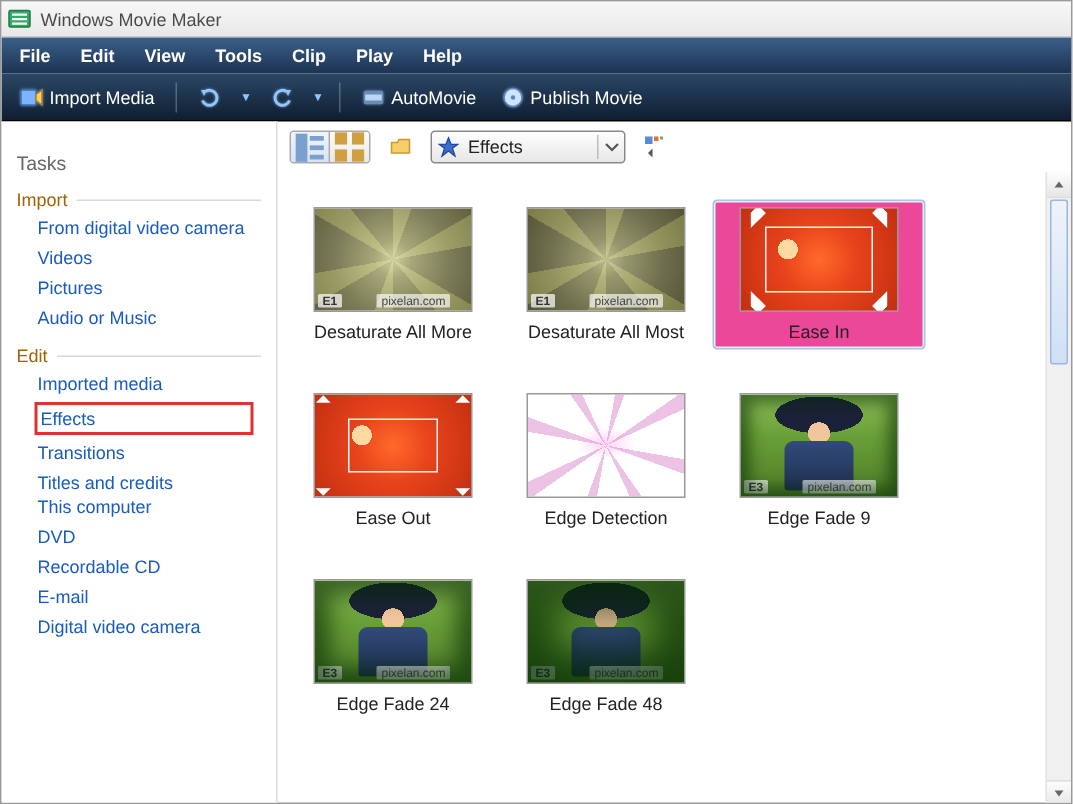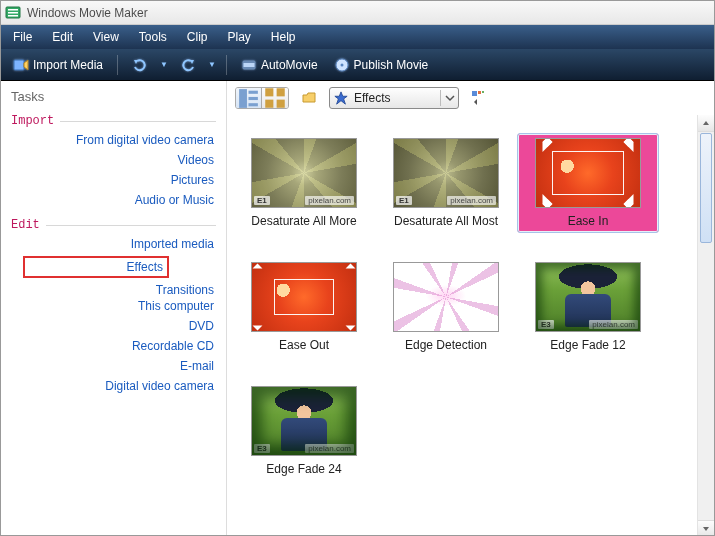--- a/index.html
+++ b/index.html
@@ -30,21 +30,21 @@
   .menubar {
     height: 24px;
     background: linear-gradient(180deg, #3a5f8a 0%, #1d3351 100%);
     display: flex;
     align-items: center;
     padding: 0 12px;
     gap: 20px;
     color: #fff;
     font-size: 12px;
   }
-  .menubar span { cursor: default; }
+  .menubar span { cursor: default; font-weight: bold; }
   .toolbar {
     height: 32px;
     background: linear-gradient(180deg, #2b4766 0%, #0f1e31 100%);
     display: flex;
     align-items: center;
     padding: 0 8px;
     gap: 8px;
     color: #fff;
     font-size: 12px;
     border-bottom: 1px solid #000;
@@ -60,52 +60,50 @@
     width: 1px; height: 20px; background: rgba(255,255,255,0.25);
     margin: 0 2px;
   }
   .toolbar svg { width: 16px; height: 16px; }
   .glow-icon { filter: drop-shadow(0 0 1px rgba(160,200,255,0.6)); }
   .body {
     display: flex;
     height: calc(536px - 24px - 24px - 32px);
   }
   .tasks-pane {
-    width: 226px;
+    width: 184px;
     background: #fff;
     border-right: 1px solid #ddd;
-    padding: 8px 10px;
+    padding: 20px 10px;
     overflow: hidden;
   }
   .tasks-pane .pane-title {
     color: #666;
     font-size: 13px;
     margin-bottom: 10px;
   }
   .group-header {
     display: flex;
     align-items: center;
     gap: 6px;
-    color: #be185d;
+    color: #a16207;
     font-size: 12px;
     margin: 10px 0 4px 0;
-    font-family: Liberation Mono, monospace;
   }
   .group-header .line {
     flex: 1;
     height: 1px;
     background: #d8d8d8;
   }
   .task-links { padding-left: 12px; display:flex; flex-direction:column; gap:4px; }
   .task-links a {
     color: #1a5bbf;
     text-decoration: none;
     font-size: 12px;
     padding: 1px 2px;
-    text-align: right;
   }
   .task-links a.highlighted {
     border: 2px solid #e03030;
     padding: 2px 4px 2px 2px;
     width: 146px;
   }
   .content {
     flex: 1;
     display: flex;
     flex-direction: column;
@@ -197,21 +195,21 @@
     left: 2px; bottom: 2px;
     background: rgba(255,255,255,0.7);
     color: #333;
     font-size: 8px;
     font-weight: bold;
     padding: 0 3px;
     border-radius: 1px;
   }
   .thumb .wm {
     position: absolute;
-    right: 2px; bottom: 2px;
+    right: 14px; bottom: 2px;
     background: rgba(255,255,255,0.65);
     color: #444;
     font-size: 8px;
     padding: 0 3px;
     border-radius: 1px;
   }
   .effect-label {
     font-size: 12px;
     color: #222;
     text-align: left;
@@ -406,20 +404,21 @@
     </div>
 
     <div class="group-header">
       <span>Edit</span>
       <span class="line"></span>
     </div>
     <div class="task-links">
       <a>Imported media</a>
       <a class="highlighted">Effects</a>
       <a>Transitions</a>
+      <a>Titles and credits</a>
     </div>
 
     <div class="task-links">
       <a>This computer</a>
       <a>DVD</a>
       <a>Recordable CD</a>
       <a>E-mail</a>
       <a>Digital video camera</a>
     </div>
   </div>
@@ -506,28 +505,35 @@
           </div>
           <div class="effect">
             <div class="thumb edge-detect"></div>
             <div class="effect-label">Edge Detection</div>
           </div>
           <div class="effect">
             <div class="thumb rider fade16">
               <span class="badge">E3</span>
               <span class="wm">pixelan.com</span>
             </div>
-            <div class="effect-label">Edge Fade 12</div>
+            <div class="effect-label">Edge Fade 9</div>
           </div>
           <div class="effect">
             <div class="thumb rider fade24">
               <span class="badge">E3</span>
               <span class="wm">pixelan.com</span>
             </div>
             <div class="effect-label">Edge Fade 24</div>
+          </div>
+          <div class="effect">
+            <div class="thumb rider fade48">
+              <span class="badge">E3</span>
+              <span class="wm">pixelan.com</span>
+            </div>
+            <div class="effect-label">Edge Fade 48</div>
           </div>
         </div>
       <div class="scrolltrack">
         <div class="up">
             <svg width="8" height="8" viewBox="0 0 8 8">
               <path d="M1 6 L4 2 L7 6 Z" fill="#666"></path>
             </svg>
           </div>
         <div class="thumbbar"></div>
         <div class="down">

